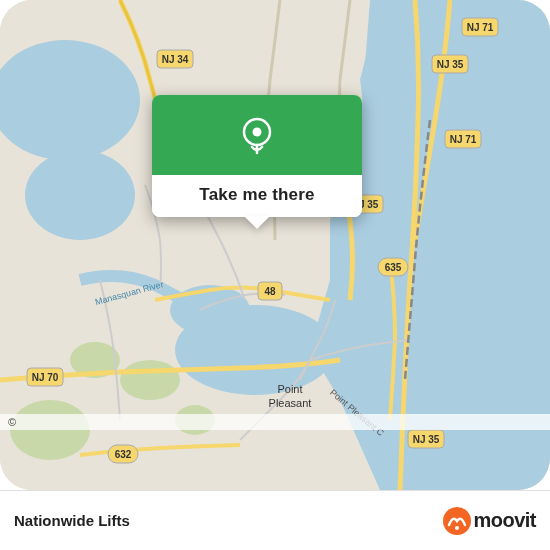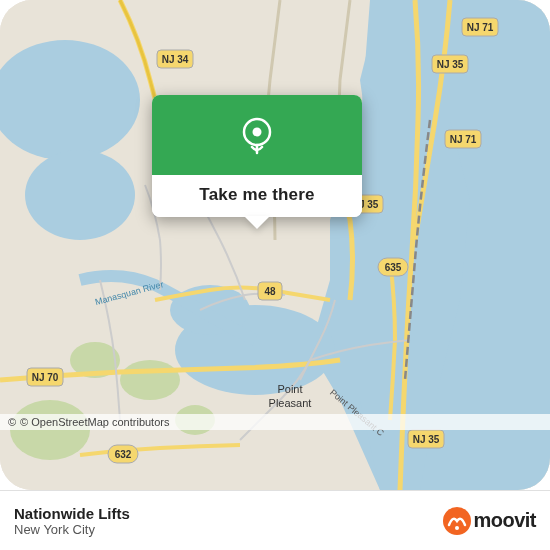--- a/index.html
+++ b/index.html
@@ -97,21 +97,21 @@
       background: white;
       display: flex;
       align-items: center;
       padding: 0 14px;
       border-top: 1px solid #e0e0e0;
       justify-content: space-between;
     }
 
     .bottom-left {
       display: flex;
-      flex-direction: column;
+      flex-direction: row;
       justify-content: flex-end;
     }
 
     .bottom-title {
       font-size: 15px;
       font-weight: 600;
       color: #222;
     }
 
     .bottom-subtitle {
@@ -259,28 +259,26 @@
       </svg>
     </div>
     <div class="popup-bottom">
       <button class="take-me-there-btn">Take me there</button>
     </div>
   </div>
 
   
   <div class="copyright-bar">
     <span>©</span>
-    <span>© OpenStreetMap contributors</span>
   </div>
 </div>
 
 <div id="bottom-bar">
   <div class="bottom-left">
     <span class="bottom-title">Nationwide Lifts</span>
-    <span class="bottom-subtitle">New York City</span>
   </div>
   <div class="moovit-logo">
 
     <svg class="moovit-icon" viewBox="0 0 32 32" xmlns="http://www.w3.org/2000/svg">
       <circle cx="16" cy="16" r="14" fill="#f26522"></circle>
       <path d="M8 20 Q12 10 16 16 Q20 10 24 20" stroke="white" stroke-width="2.5" stroke-linecap="round" fill="none"></path>
       <circle cx="16" cy="23" r="2" fill="white"></circle>
     </svg>
     <span class="moovit-text">moovit</span>
   </div>

